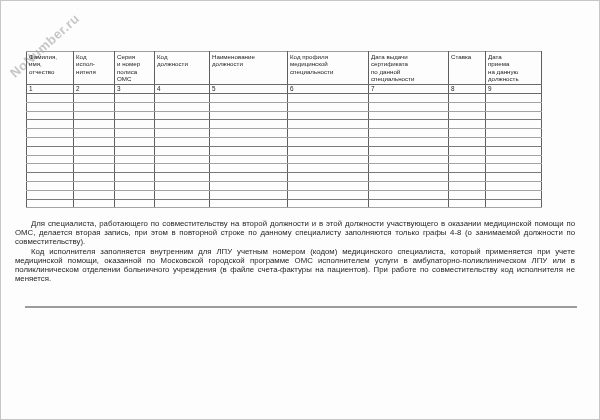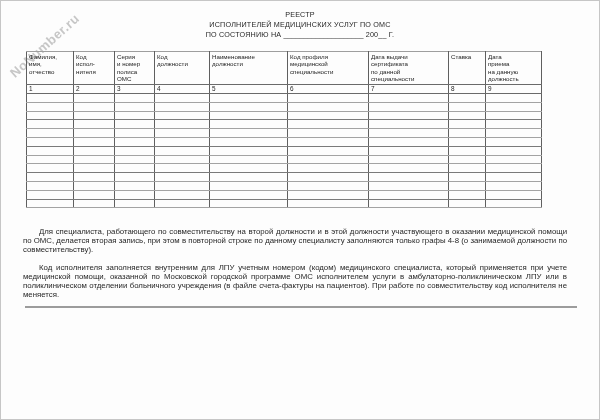--- a/index.html
+++ b/index.html
@@ -76,40 +76,35 @@
   table.registry tr.g td { border-bottom-color:#7a7a7a; }
   .notes {
     position:absolute;
     left:14px; top:218px;
     width:560px;
     font-size:7.8px;
     line-height:9.2px;
     text-align:justify;
     color:#262626;
   }
-  .notes p { margin:8px; text-indent:16px; }
+  .notes p { margin:0; text-indent:16px; }
   .bottom-rule {
     position:absolute;
     left:24px; top:305px;
     width:552px; height:2px;
     background:#9c9c9c;
   }
 </style>
 </head>
 <body>
 
 <div class="page">
 
   <div class="watermark">NoNumber.ru</div>
 
-  <div class="title">
-    <div>РЕЕСТР</div>
-    <div>ИСПОЛНИТЕЛЕЙ МЕДИЦИНСКИХ УСЛУГ ПО ОМС</div>
-    <div><span>ПО СОСТОЯНИЮ НА</span> <span class="blank">____________________</span> <span>200__ Г.</span></div>
-  </div>
 
   <table class="registry">
     <colgroup id="colgroup">
         <col style="width: 47px;">
         <col style="width: 41px;">
         <col style="width: 40px;">
         <col style="width: 55px;">
         <col style="width: 78px;">
         <col style="width: 81px;">
         <col style="width: 80px;">

